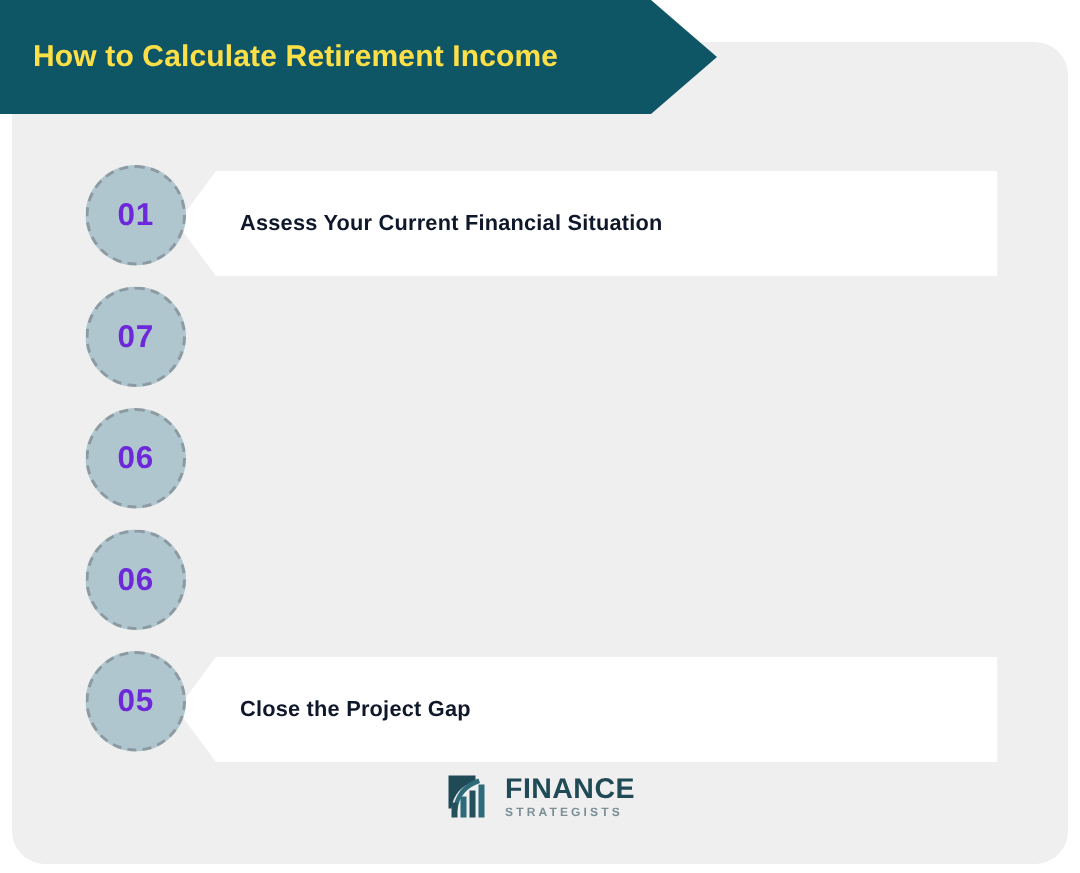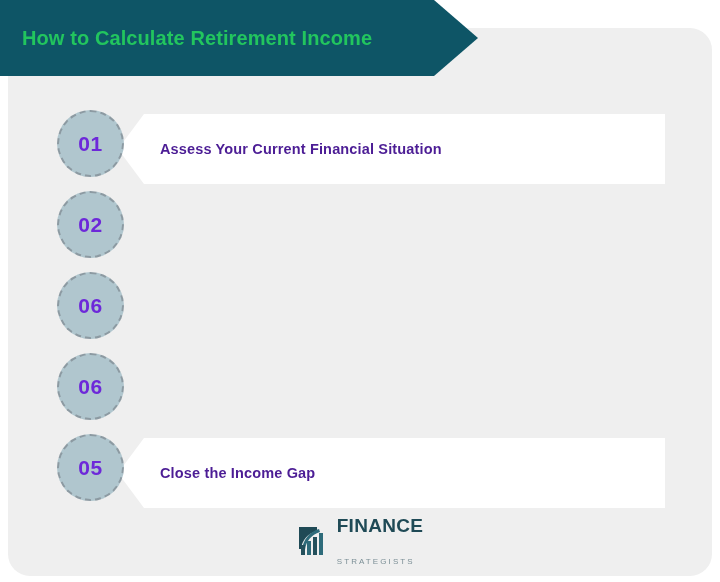--- a/index.html
+++ b/index.html
@@ -41,21 +41,21 @@
     top: 0;
     width: 478px;
     height: 76px;
     background: #0e5566;
     -webkit-clip-path: polygon(0 0, 434px 0, 478px 38px, 434px 76px, 0 76px);
     clip-path: polygon(0 0, 434px 0, 478px 38px, 434px 76px, 0 76px);
     display: flex;
     align-items: center;
   }
   .banner-title {
-    color: #22c55e;
+    color: #fde047;
     font-size: 20px;
     font-weight: bold;
     letter-spacing: .1px;
     padding-left: 22px;
     white-space: nowrap;
   }
 
   
   .steps {
     position: absolute;
@@ -77,21 +77,21 @@
     top: 4px;
     width: 547px;
     height: 70px;
     background: #ffffff;
     -webkit-clip-path: polygon(0 35px, 26px 0, 547px 0, 547px 70px, 26px 70px);
     clip-path: polygon(0 35px, 26px 0, 547px 0, 547px 70px, 26px 70px);
     display: flex;
     align-items: center;
   }
   .step-label {
-    color: #4c1d95;
+    color: #0f172a;
     font-size: 14.5px;
     font-weight: bold;
     letter-spacing: .15px;
     padding-left: 42px;
     white-space: nowrap;
   }
 
   
   .step-badge {
     position: absolute;
@@ -133,34 +133,33 @@
   .logo-mark {
     width: 34px;
     height: 30px;
     display: block;
   }
   .logo-words {
     display: flex;
     flex-direction: column;
     justify-content: center;
     line-height: 1;
-    gap: 11px;
   }
   .logo-primary {
     color: #1f4a56;
     font-size: 19px;
     font-weight: bold;
     letter-spacing: .3px;
   }
   .logo-secondary {
     color: #7b8f96;
     font-size: 8px;
-    font-weight: normal;
+    font-weight: bold;
     letter-spacing: 2.1px;
-    margin-top: 12px;
+    margin-top: 2px;
   }
 </style>
 </head>
 <body>
 
 <div class="infographic">
 
   <div class="panel"></div>
 
   <div class="banner">
@@ -173,39 +172,39 @@
       <div class="step-card">
         <div class="step-label">Assess Your Current Financial Situation</div>
       </div>
       <div class="step-badge">
         <span class="step-number">01</span>
       </div>
     </div>
 
     <div class="step-row">
       <div class="step-badge">
-        <span class="step-number">02</span>
+        <span class="step-number">07</span>
       </div>
     </div>
 
     <div class="step-row">
       <div class="step-badge">
         <span class="step-number">06</span>
       </div>
     </div>
 
     <div class="step-row">
       <div class="step-badge">
         <span class="step-number">06</span>
       </div>
     </div>
 
     <div class="step-row">
       <div class="step-card">
-        <div class="step-label">Close the Income Gap</div>
+        <div class="step-label">Close the Project Gap</div>
       </div>
       <div class="step-badge">
         <span class="step-number">05</span>
       </div>
     </div>
 
   </div>
 
   <div class="logo">
     <div class="logo-inner">

